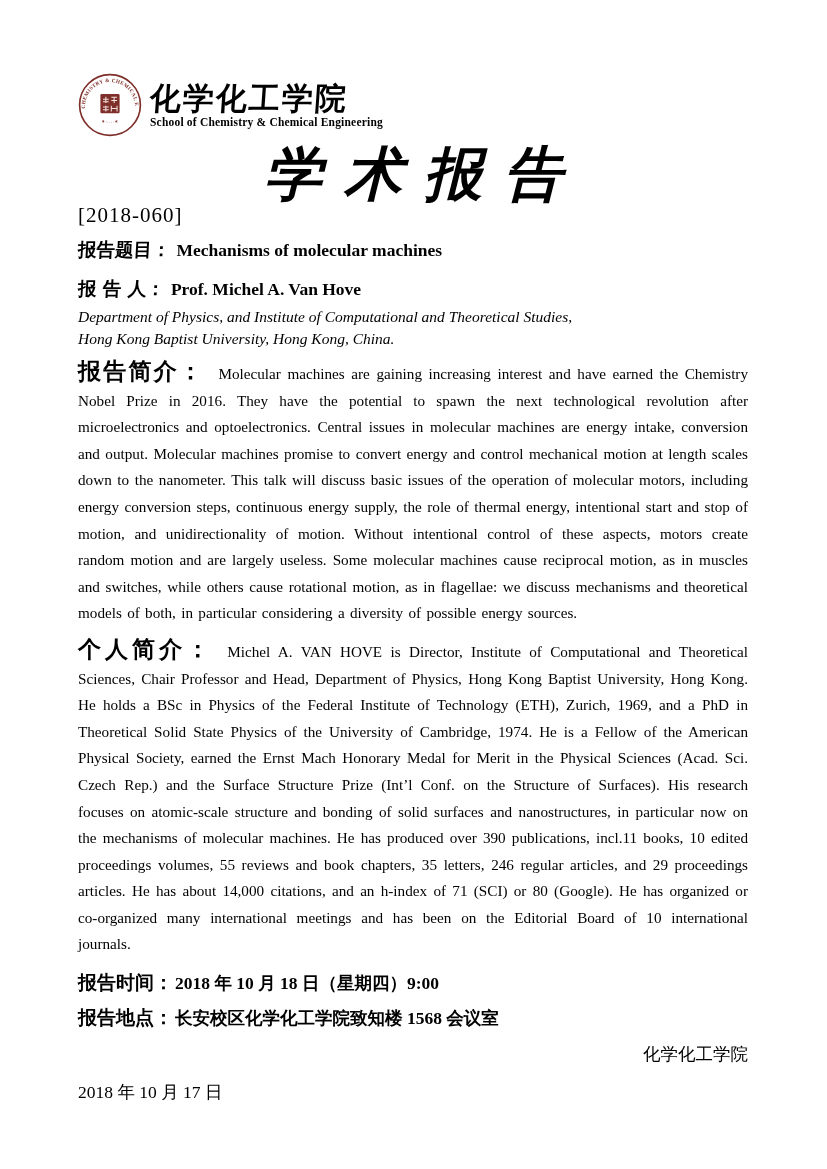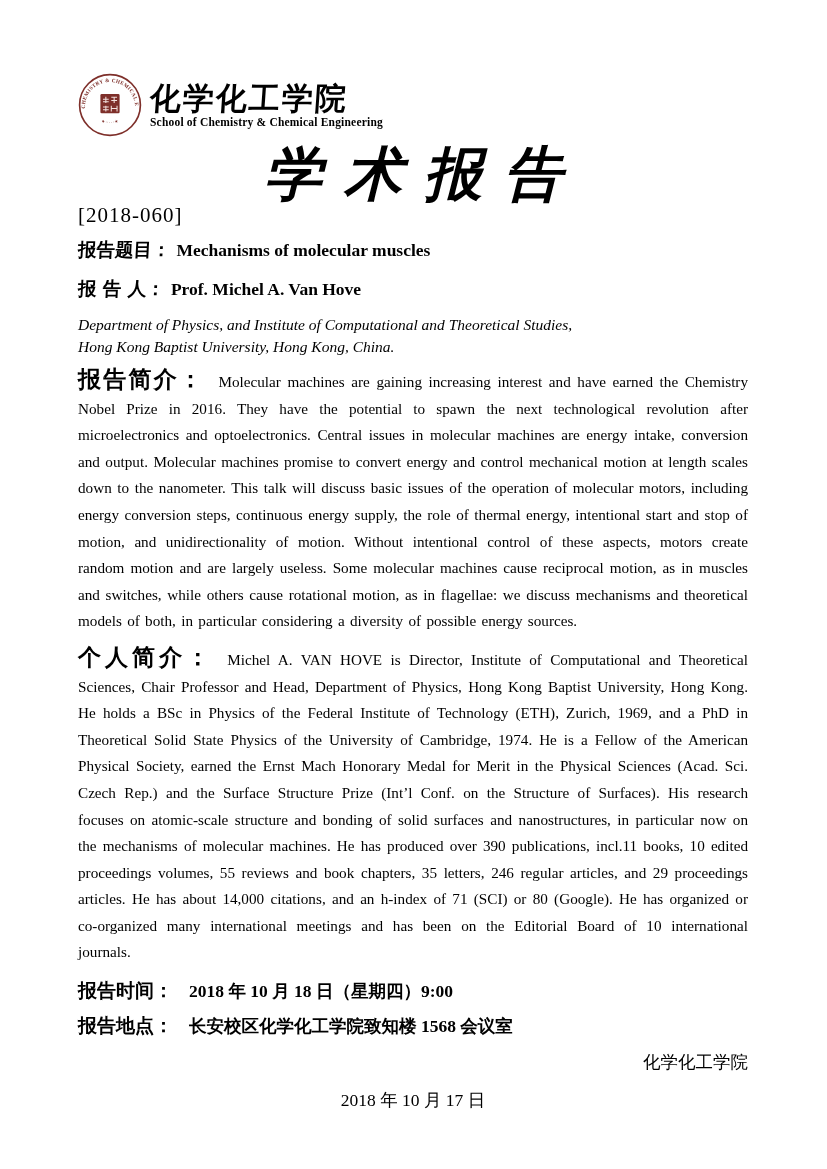--- a/index.html
+++ b/index.html
@@ -47,46 +47,46 @@
   
   .meta-row { margin-top: 8px; line-height: 27px; }
   .meta-row.speaker { margin-top: 11px; }
   .meta-label {
     font-family: "DejaVu Serif", serif;
     font-weight: 900; font-size: 18.5px; transform: skewX(-3deg);
     display: inline-block; margin-right: 6px;
   }
   .meta-value { font-weight: bold; font-size: 17.5px; }
   .affiliation {
-    margin-top: 11px; font-style: italic;
+    margin-top: 3px; font-style: italic;
     font-size: 15.5px; line-height: 21.5px;
   }
   
   .body-para {
     margin: 9px 0 0 0; text-align: justify;
     font-size: 15.2px; line-height: 26.6px;
     word-spacing: 1.5px;
   }
   .para-label {
     font-family: "DejaVu Serif", serif;
     font-weight: 900; font-size: 23px;
     margin-right: 14px; letter-spacing: 1px;
   }
   
   .sched-row { margin-top: 5px; line-height: 28px; }
   .sched-row.first { margin-top: 10px; }
   .sched-label {
     font-family: "DejaVu Serif", serif;
     font-weight: 900; font-size: 19px;
-    display: inline-block; margin-right: 16px;
+    display: inline-block; margin-right: 2px;
   }
   .sched-value { font-size: 17.5px; font-weight: bold; }
   
   .footer-sign { text-align: right; font-size: 17.5px; margin-top: 8px; line-height: 26px; }
-  .footer-date { text-align: center; font-size: 17.5px; margin-top: 12px; line-height: 26px; }
+  .footer-date { text-align: left; font-size: 17.5px; margin-top: 12px; line-height: 26px; }
   
   .seal-arc-text { font-family: "Liberation Serif", serif; font-size: 8.2px; font-weight: bold; letter-spacing: 0.45px; }
   .seal-bottom-text { font-family: "DejaVu Sans", sans-serif; font-size: 6.5px; letter-spacing: 1px; }
 </style>
 </head>
 <body>
 
 <div class="page">
 
   <div class="letterhead">
@@ -113,21 +113,21 @@
     <div class="org">
       <div class="org-zh">化学化工学院</div>
       <div class="org-en">School of Chemistry &amp; Chemical Engineering</div>
     </div>
   </div>
 
   <h1 class="doc-title">学术报告</h1>
   <div class="doc-number">[2018-060]</div>
 
   <div class="meta-row">
-    <span class="meta-label">报告题目：</span><span class="meta-value">Mechanisms of molecular muscles</span>
+    <span class="meta-label">报告题目：</span><span class="meta-value">Mechanisms of molecular machines</span>
   </div>
   <div class="meta-row speaker">
     <span class="meta-label">报 告 人：</span><span class="meta-value">Prof. Michel A. Van Hove</span>
   </div>
   <div class="affiliation">
     <div>Department of Physics, and Institute of Computational and Theoretical Studies,</div>
     <div>Hong Kong Baptist University, Hong Kong, China.</div>
   </div>
 
   <p class="body-para">

